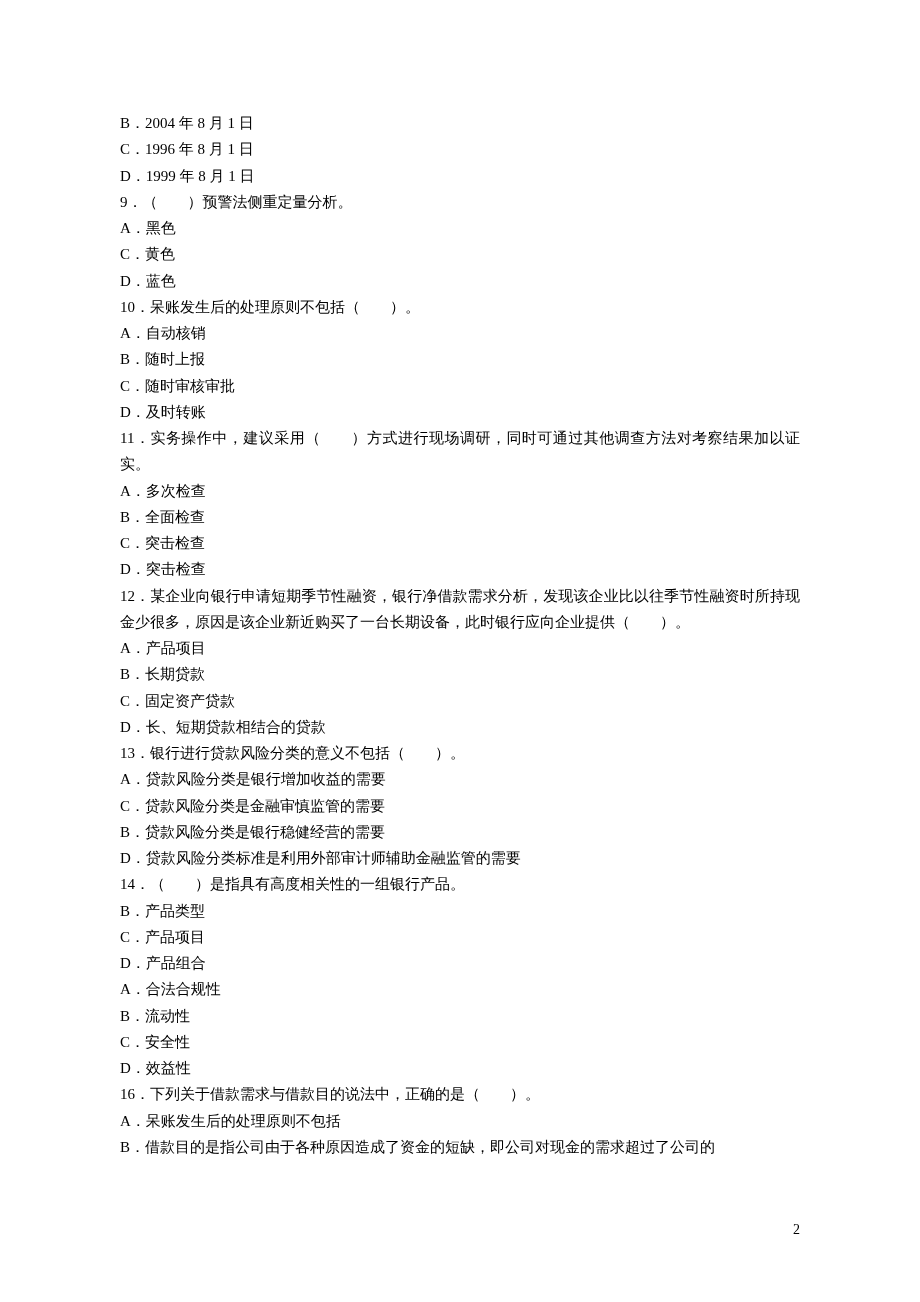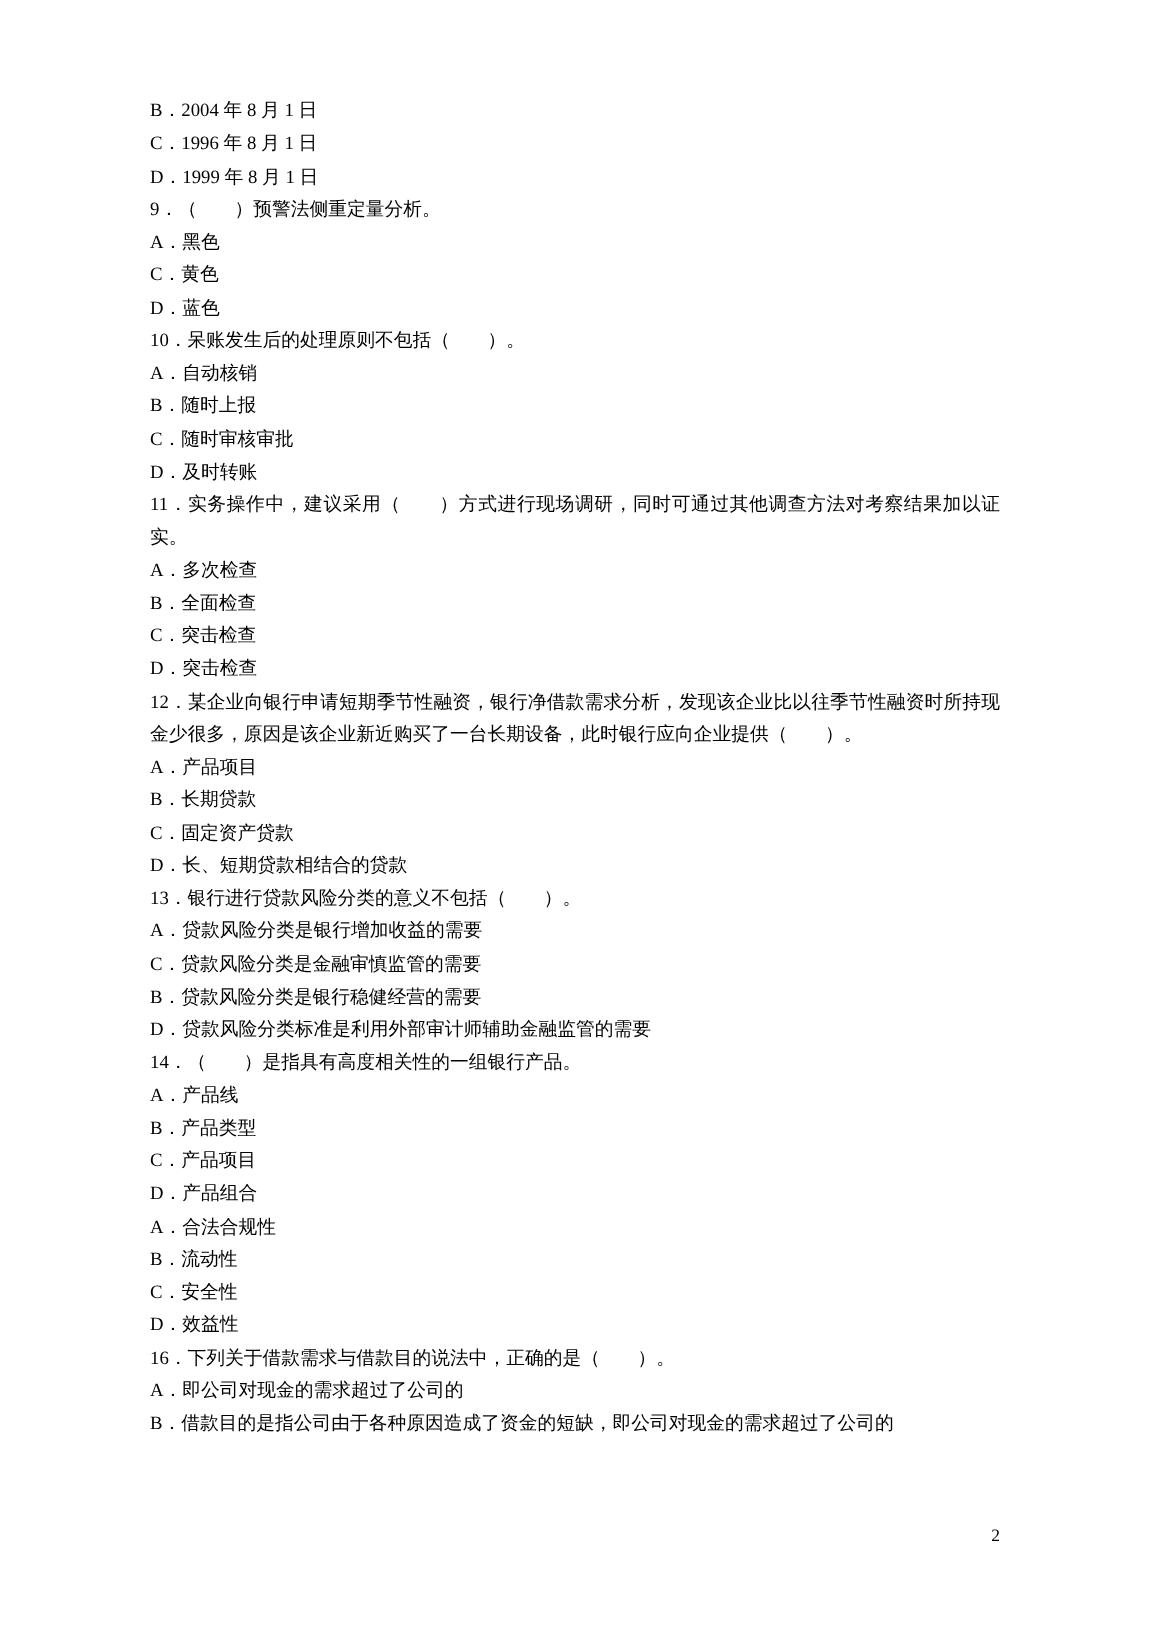--- a/index.html
+++ b/index.html
@@ -8,21 +8,21 @@
     background: #ffffff;
     font-family: "SimSun", "宋体", serif;
     font-size: 15px;
     color: #000000;
     line-height: 1.75;
   }
   .page {
     width: 920px;
     min-height: 1302px;
     box-sizing: border-box;
-    padding: 76px 120px 40px 120px;
+    padding: 110px 120px 40px 120px;
     position: relative;
   }
   .line {
     text-align: justify;
     white-space: normal;
   }
   .page-number {
     position: absolute;
     bottom: 60px;
     right: 120px;
@@ -61,28 +61,27 @@
   <div class="line">C．固定资产贷款</div>
   <div class="line">D．长、短期贷款相结合的贷款</div>
 
   <div class="line">13．银行进行贷款风险分类的意义不包括（　　）。</div>
   <div class="line">A．贷款风险分类是银行增加收益的需要</div>
   <div class="line">C．贷款风险分类是金融审慎监管的需要</div>
   <div class="line">B．贷款风险分类是银行稳健经营的需要</div>
   <div class="line">D．贷款风险分类标准是利用外部审计师辅助金融监管的需要</div>
 
   <div class="line">14．（　　）是指具有高度相关性的一组银行产品。</div>
-  <div class="line">A．产品线</div>
   <div class="line">B．产品类型</div>
   <div class="line">C．产品项目</div>
   <div class="line">D．产品组合</div>
 
   <div class="line">A．合法合规性</div>
   <div class="line">B．流动性</div>
   <div class="line">C．安全性</div>
   <div class="line">D．效益性</div>
 
   <div class="line">16．下列关于借款需求与借款目的说法中，正确的是（　　）。</div>
-  <div class="line">A．即公司对现金的需求超过了公司的</div>
+  <div class="line">A．呆账发生后的处理原则不包括</div>
   <div class="line">B．借款目的是指公司由于各种原因造成了资金的短缺，即公司对现金的需求超过了公司的</div>
 
   <div class="page-number">2</div>
 </div>
 
 </body></html>

